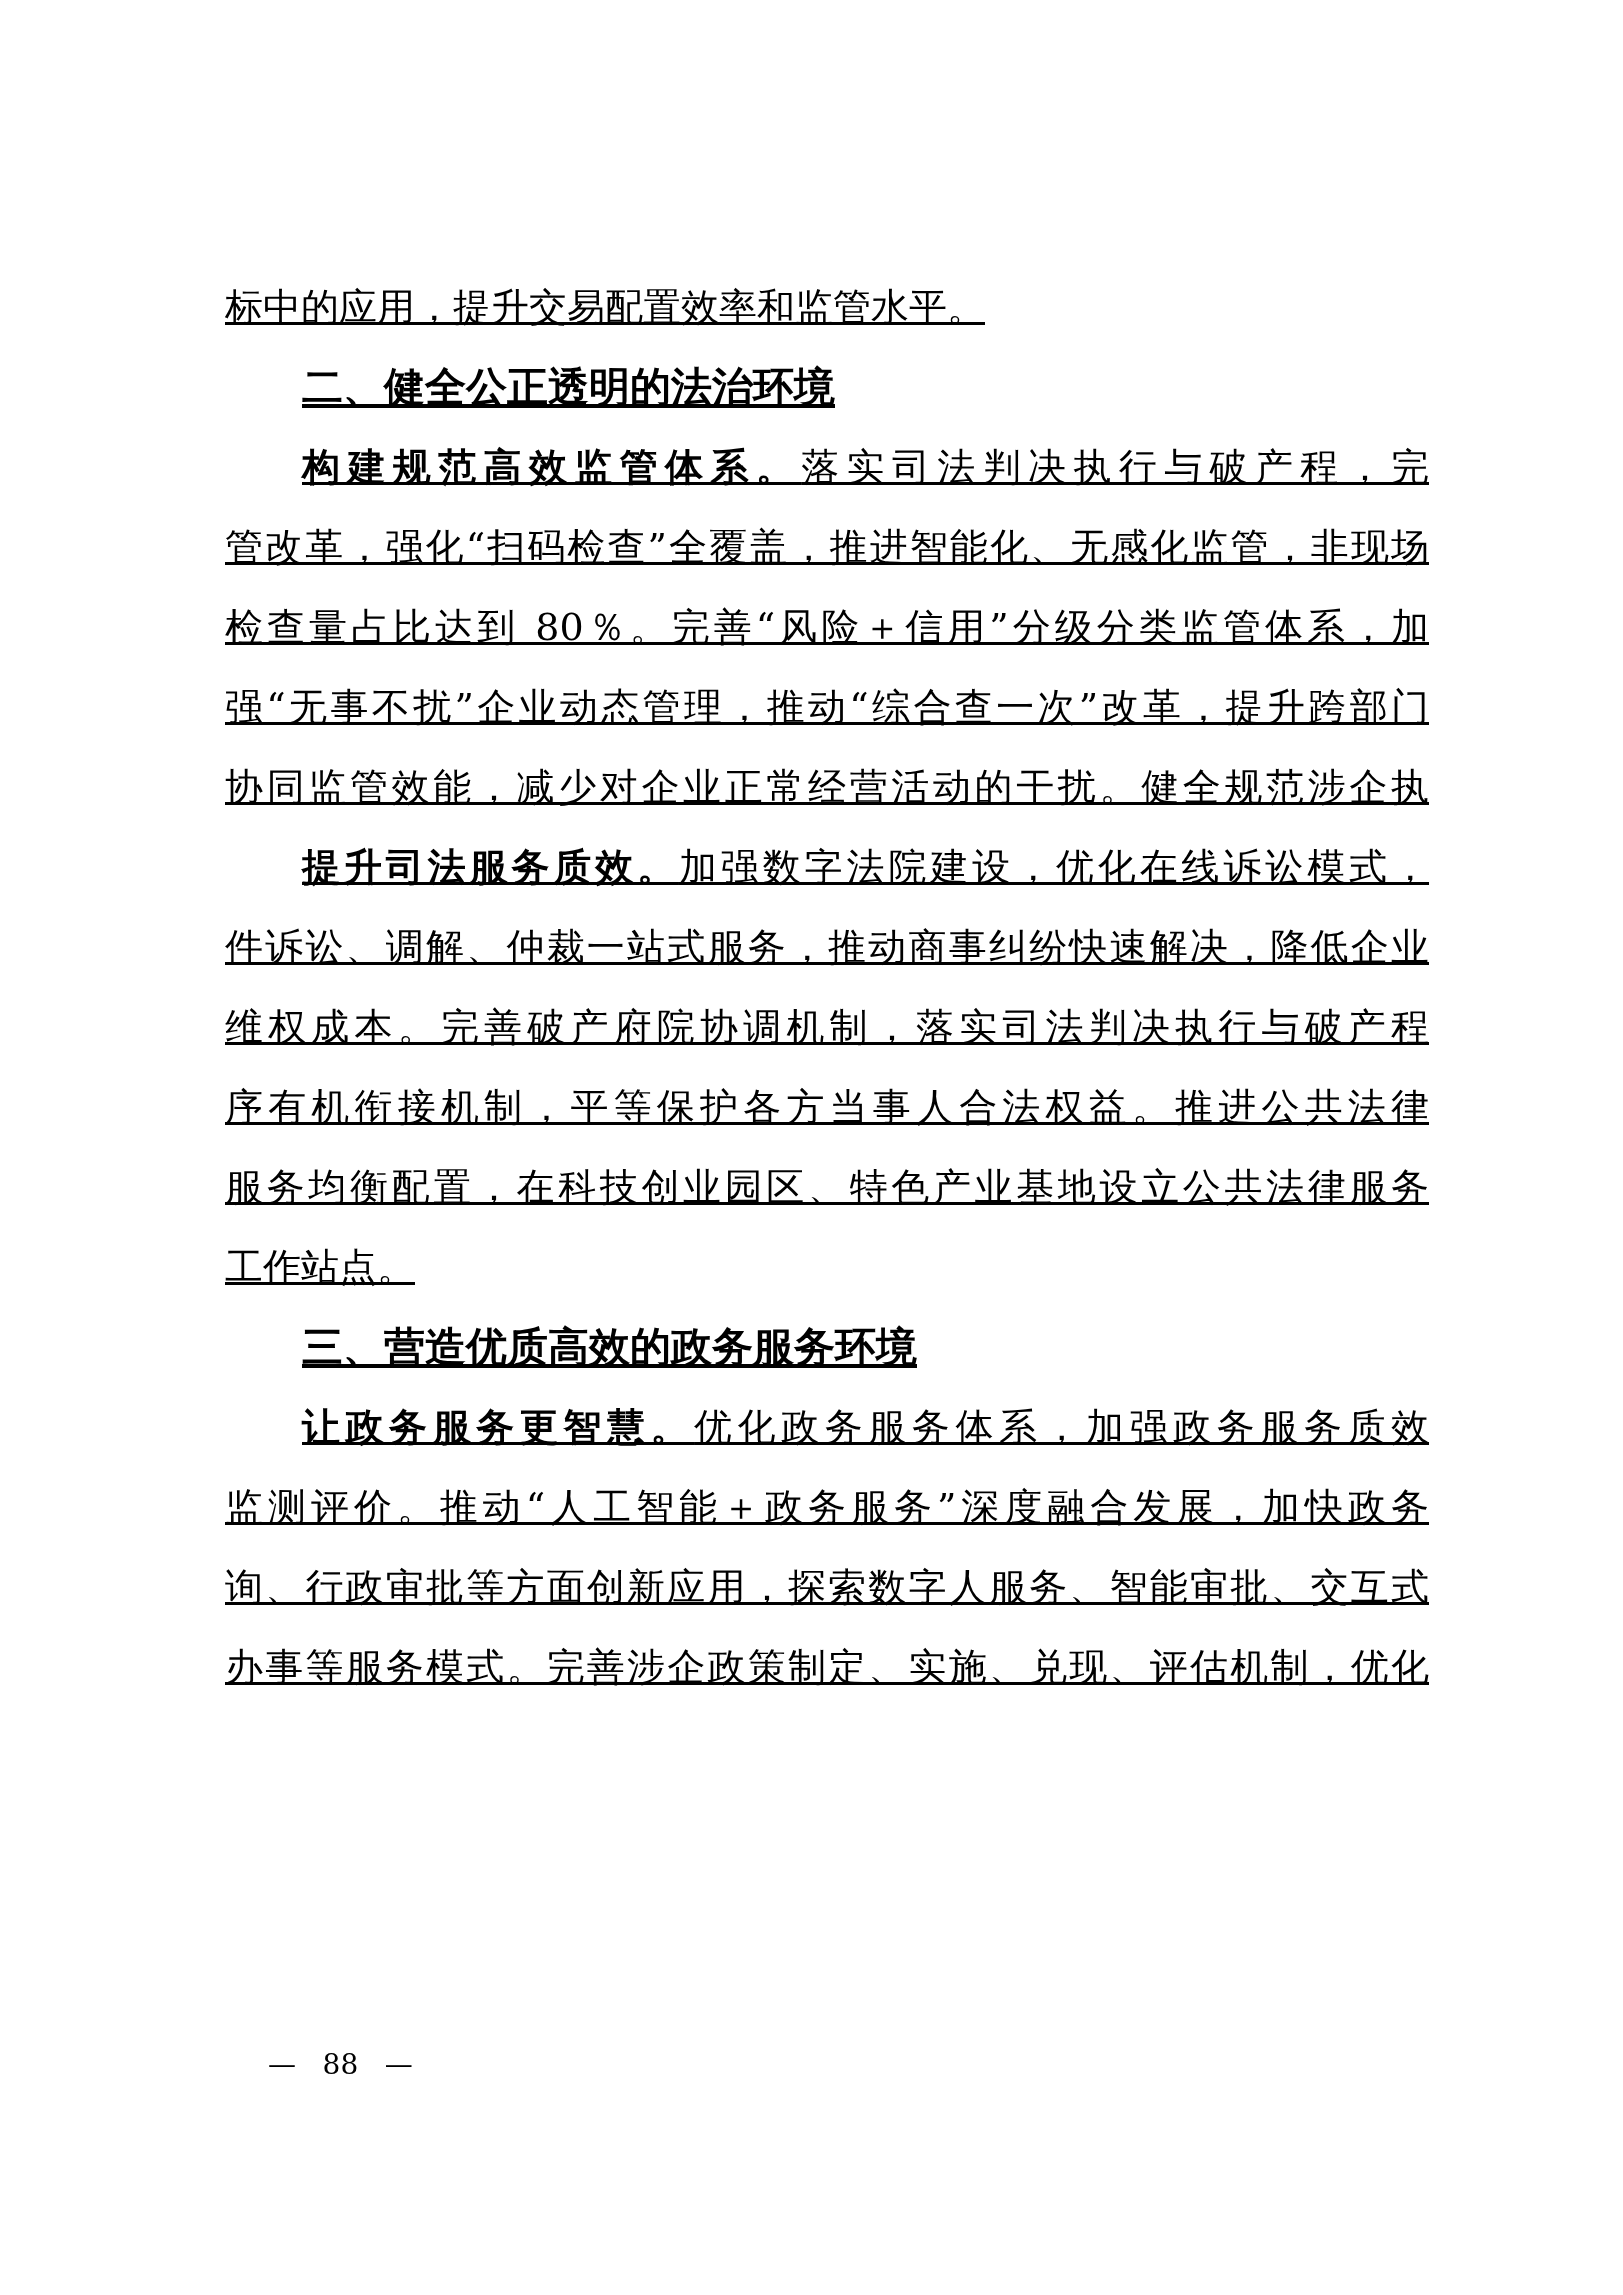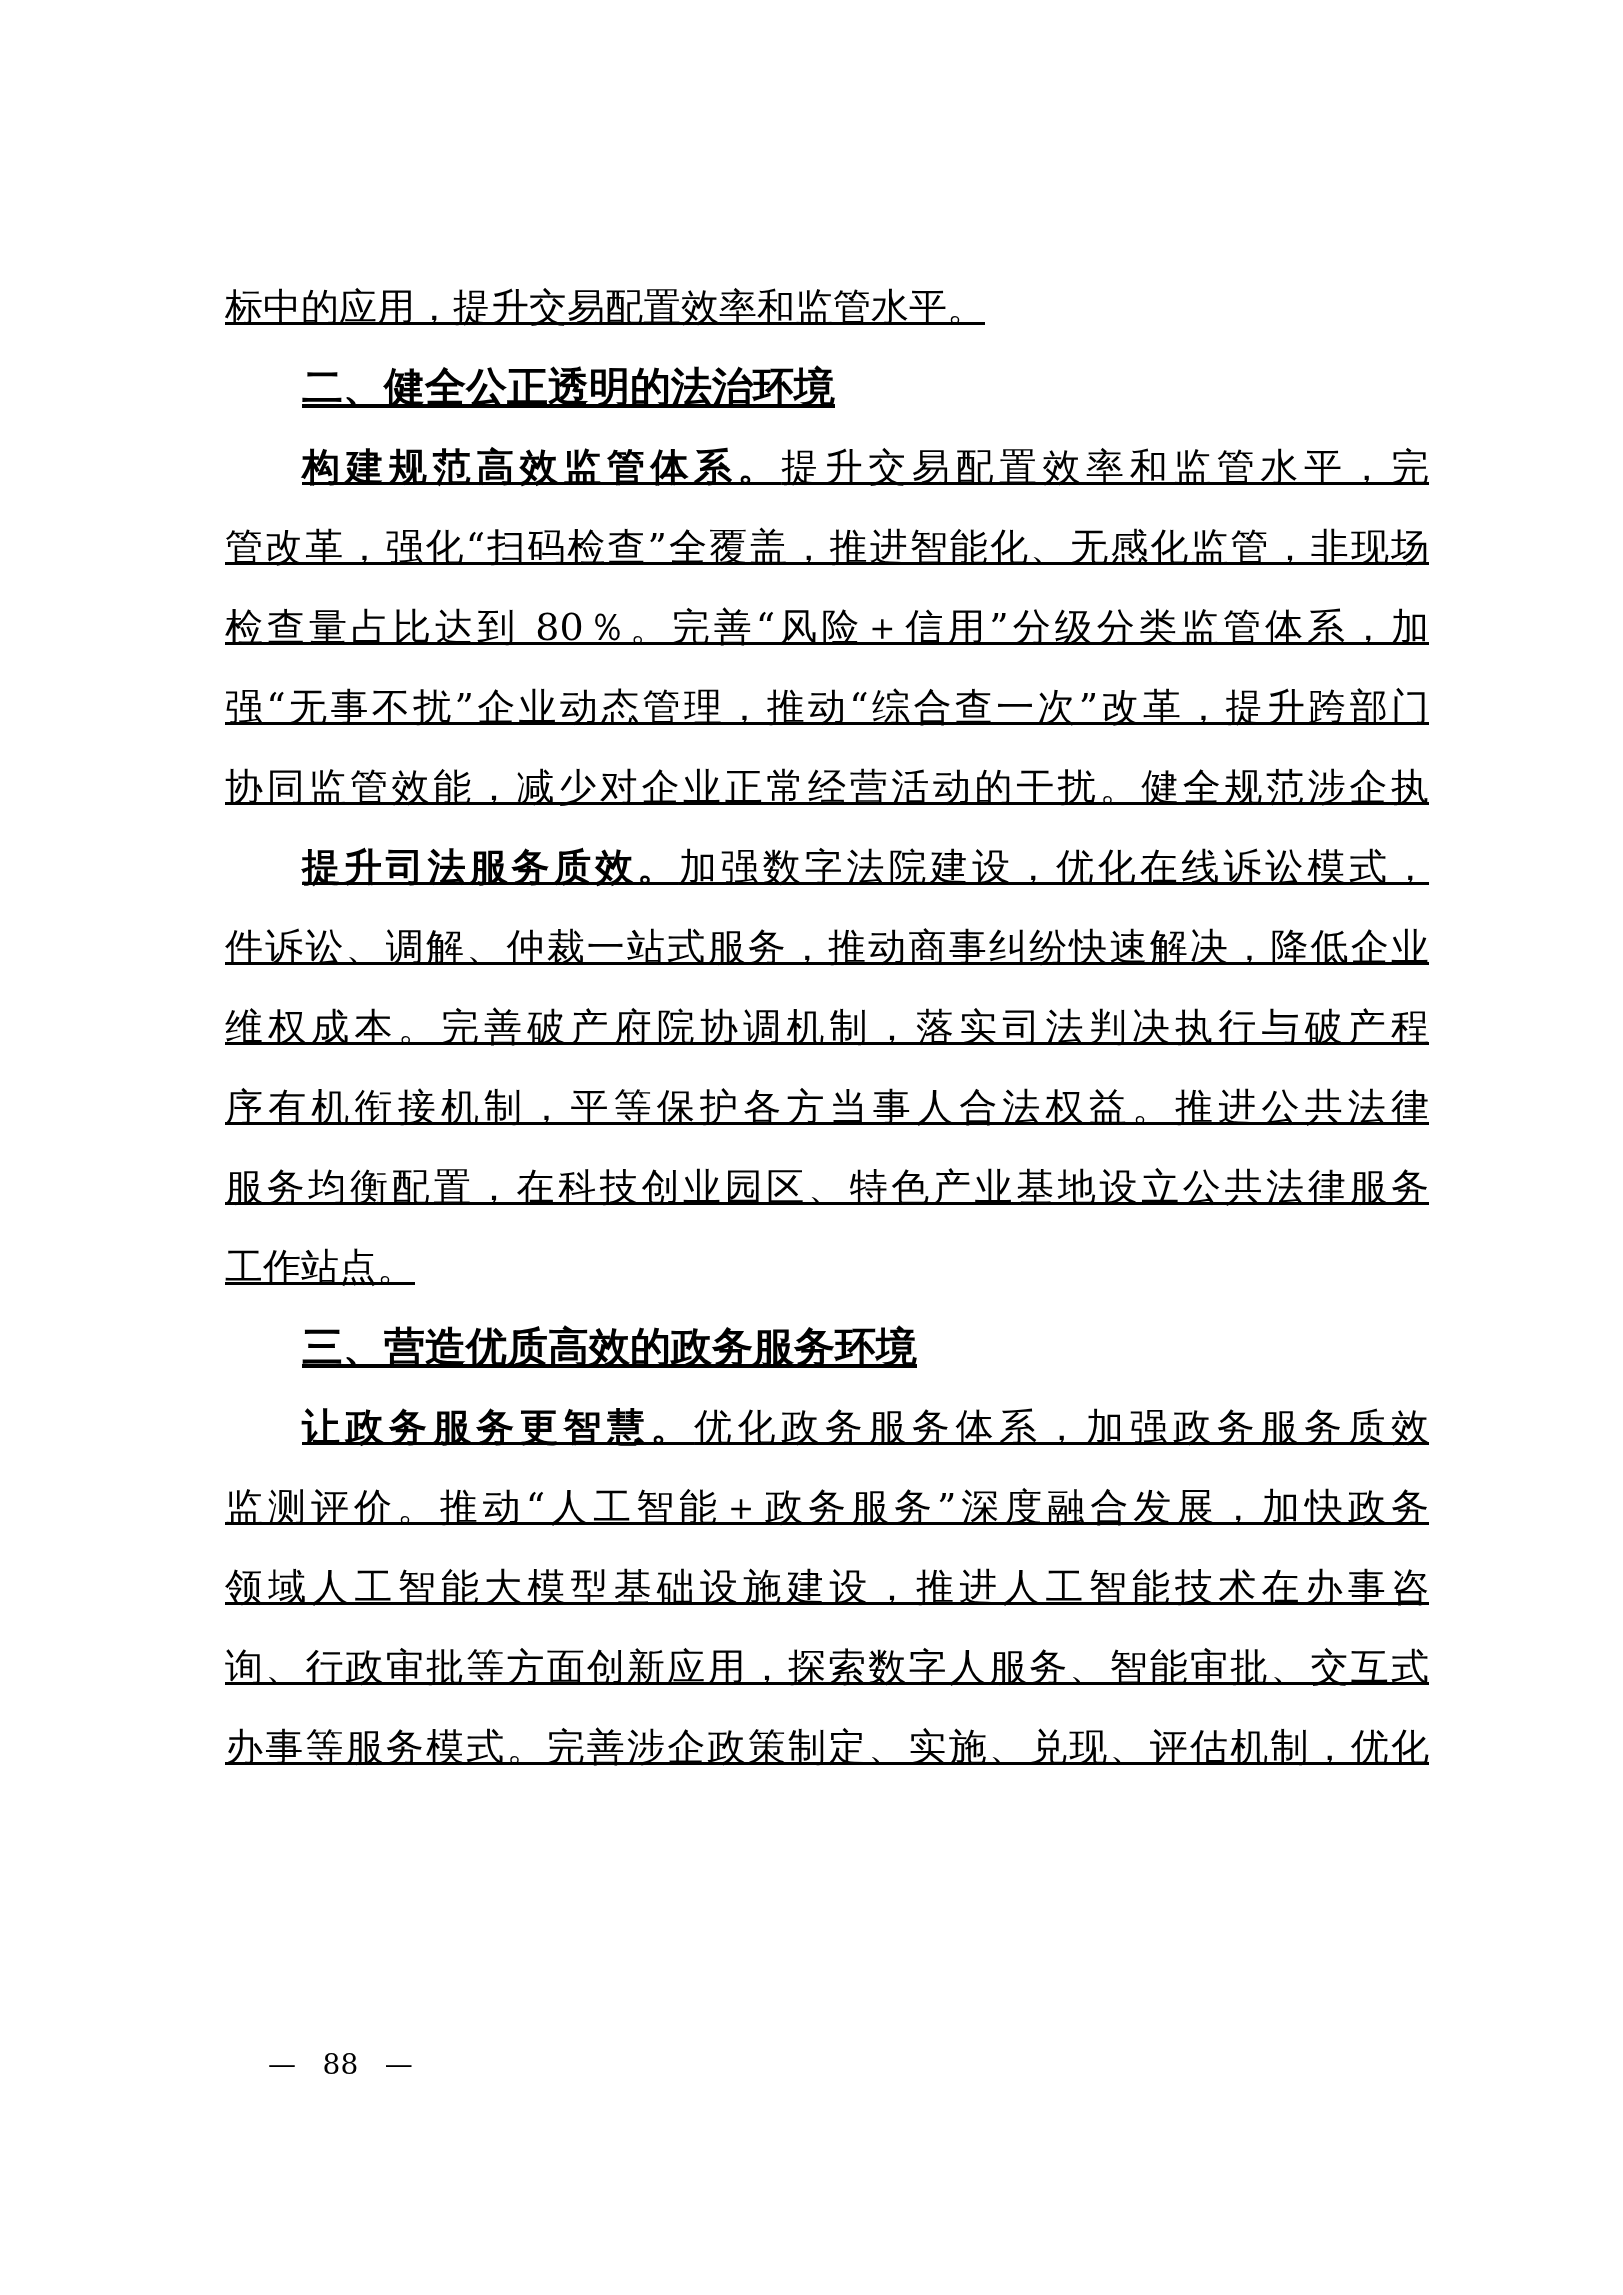--- a/index.html
+++ b/index.html
@@ -57,38 +57,37 @@
 </head>
 <body>
 
 <div class="page">
   <div class="text-block">
 
     <div class="line end"><span class="lead"></span><span>标中的应用，提升交易配置效率和监管水平。</span></div>
 
     <div class="line heading indent"><span>二、健全公正透明的法治环境</span></div>
 
-    <div class="line indent"><span class="lead">构建规范高效监管体系。</span><span>提升交易配置效率和监管水平，完</span></div>
+    <div class="line indent"><span class="lead">构建规范高效监管体系。</span><span>落实司法判决执行与破产程，完</span></div>
     <div class="line"><span>管改革，强化“扫码检查”全覆盖，推进智能化、无感化监管，非现场</span></div>
     <div class="line"><span>检查量占比达到 80％。完善“风险＋信用”分级分类监管体系，加</span></div>
     <div class="line"><span>强“无事不扰”企业动态管理，推动“综合查一次”改革，提升跨部门</span></div>
     <div class="line"><span>协同监管效能，减少对企业正常经营活动的干扰。健全规范涉企执</span></div>
 
     <div class="line indent"><span class="lead">提升司法服务质效。</span><span>加强数字法院建设，优化在线诉讼模式，</span></div>
     <div class="line"><span>件诉讼、调解、仲裁一站式服务，推动商事纠纷快速解决，降低企业</span></div>
     <div class="line"><span>维权成本。完善破产府院协调机制，落实司法判决执行与破产程</span></div>
     <div class="line"><span>序有机衔接机制，平等保护各方当事人合法权益。推进公共法律</span></div>
     <div class="line"><span>服务均衡配置，在科技创业园区、特色产业基地设立公共法律服务</span></div>
     <div class="line end"><span>工作站点。</span></div>
 
     <div class="line heading indent"><span>三、营造优质高效的政务服务环境</span></div>
 
     <div class="line indent"><span class="lead">让政务服务更智慧。</span><span>优化政务服务体系，加强政务服务质效</span></div>
     <div class="line"><span>监测评价。推动“人工智能＋政务服务”深度融合发展，加快政务</span></div>
-    <div class="line"><span>领域人工智能大模型基础设施建设，推进人工智能技术在办事咨</span></div>
     <div class="line"><span>询、行政审批等方面创新应用，探索数字人服务、智能审批、交互式</span></div>
     <div class="line"><span>办事等服务模式。完善涉企政策制定、实施、兑现、评估机制，优化</span></div>
 
   </div>
 
   <div class="footer">
     <span>—</span><span class="num">88</span><span>—</span>
   </div>
 </div>
 

